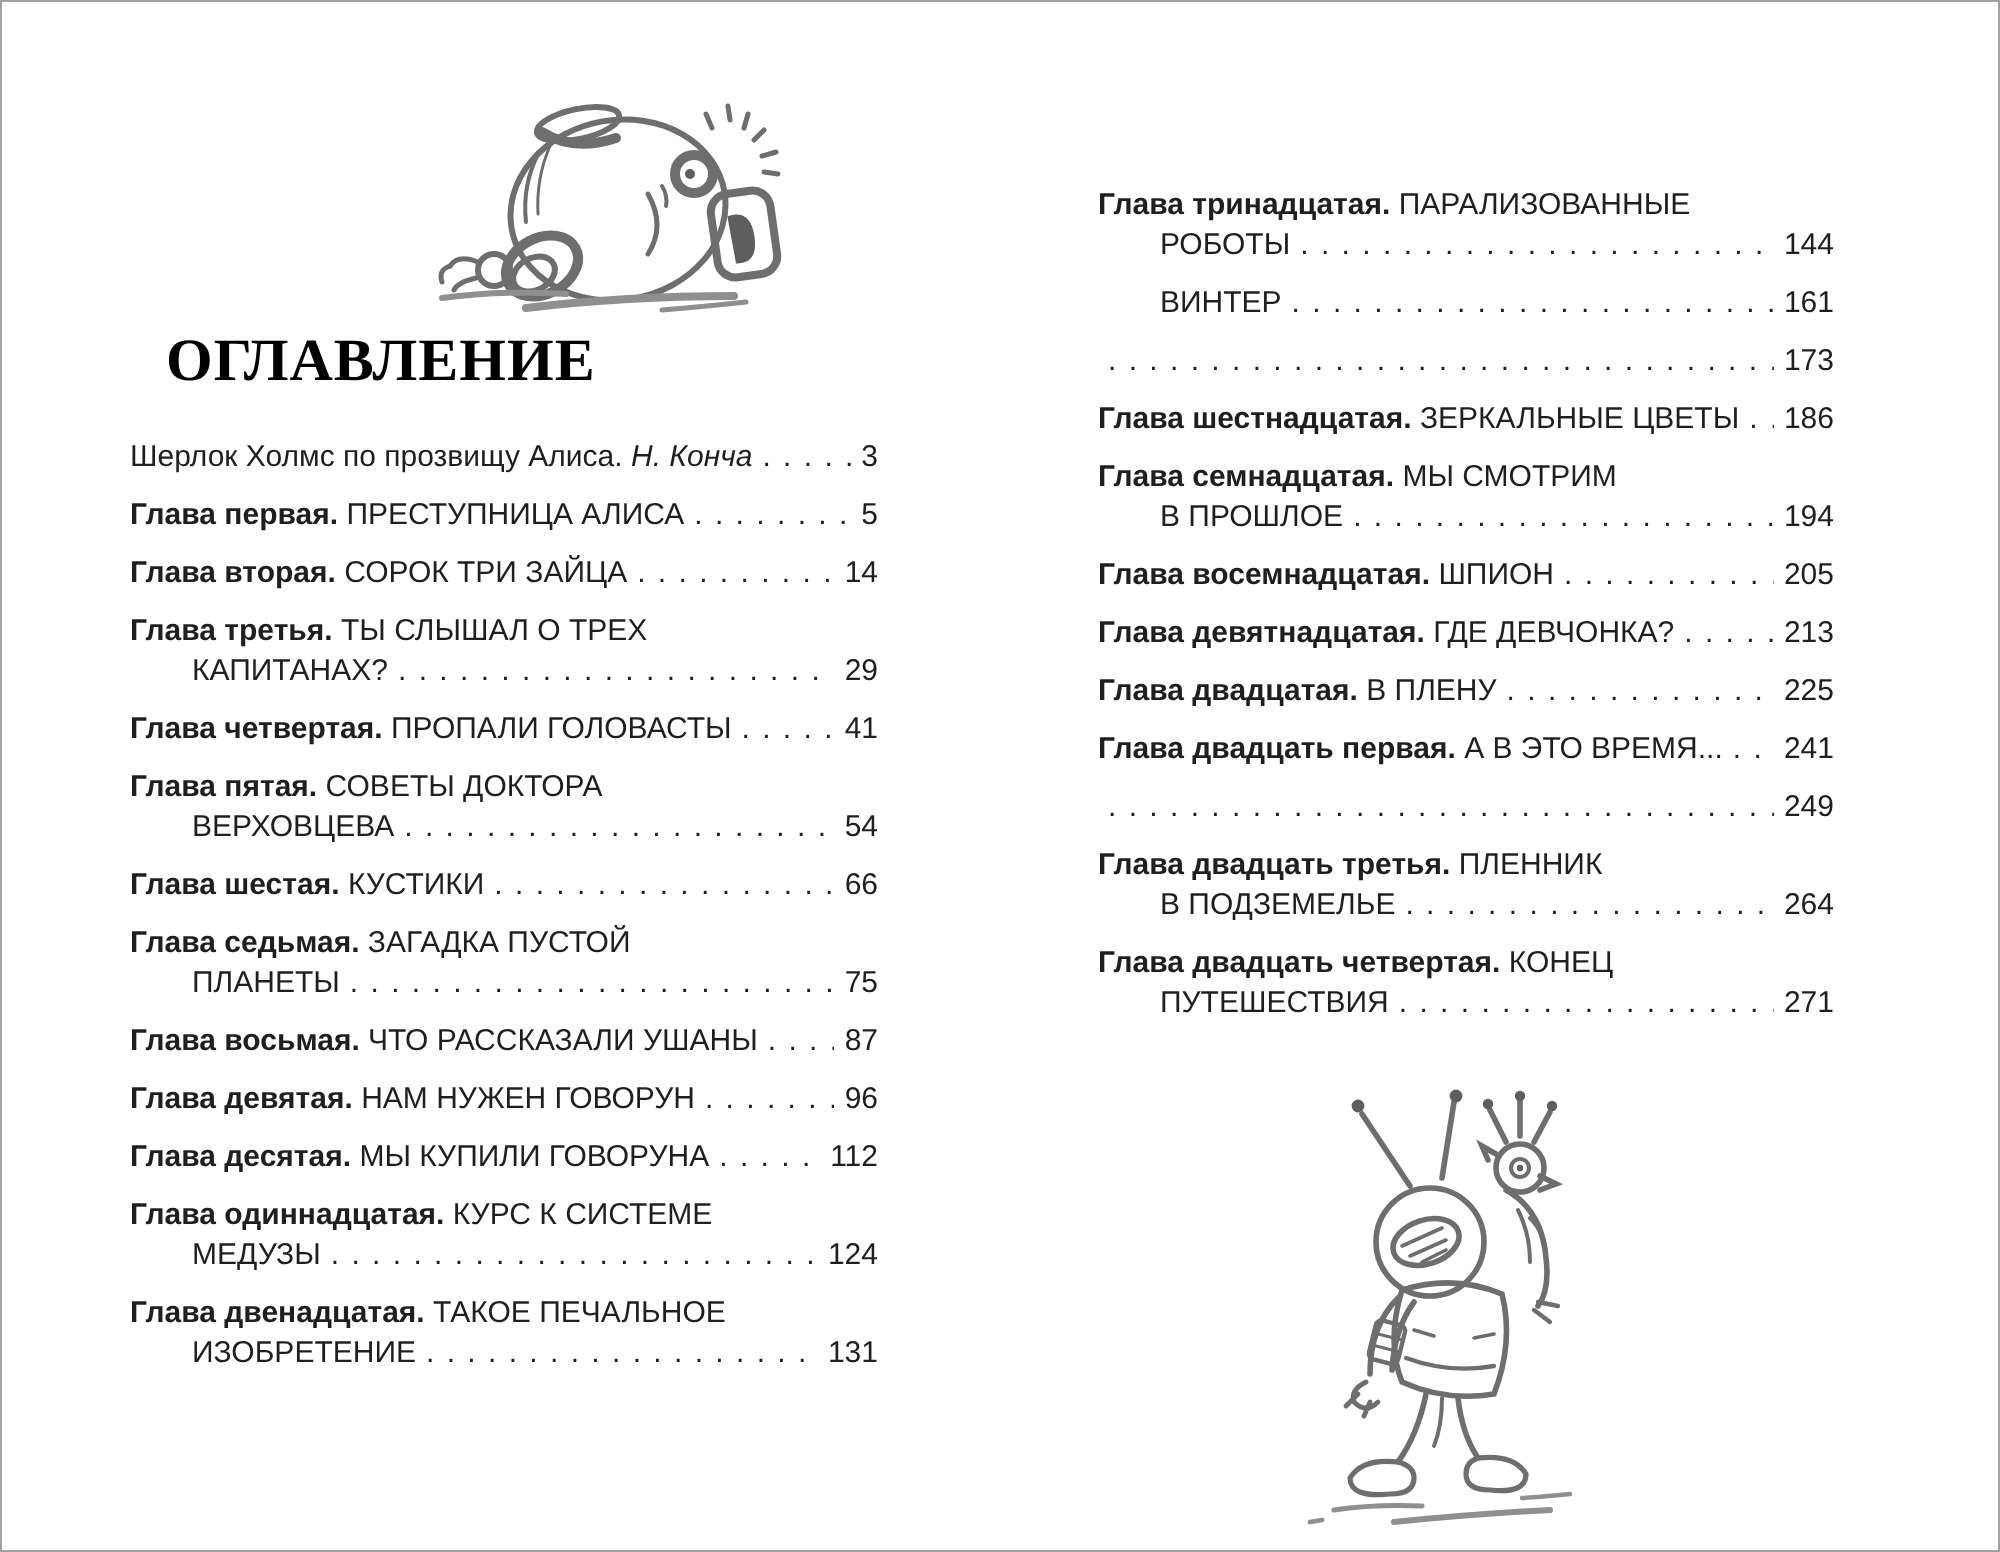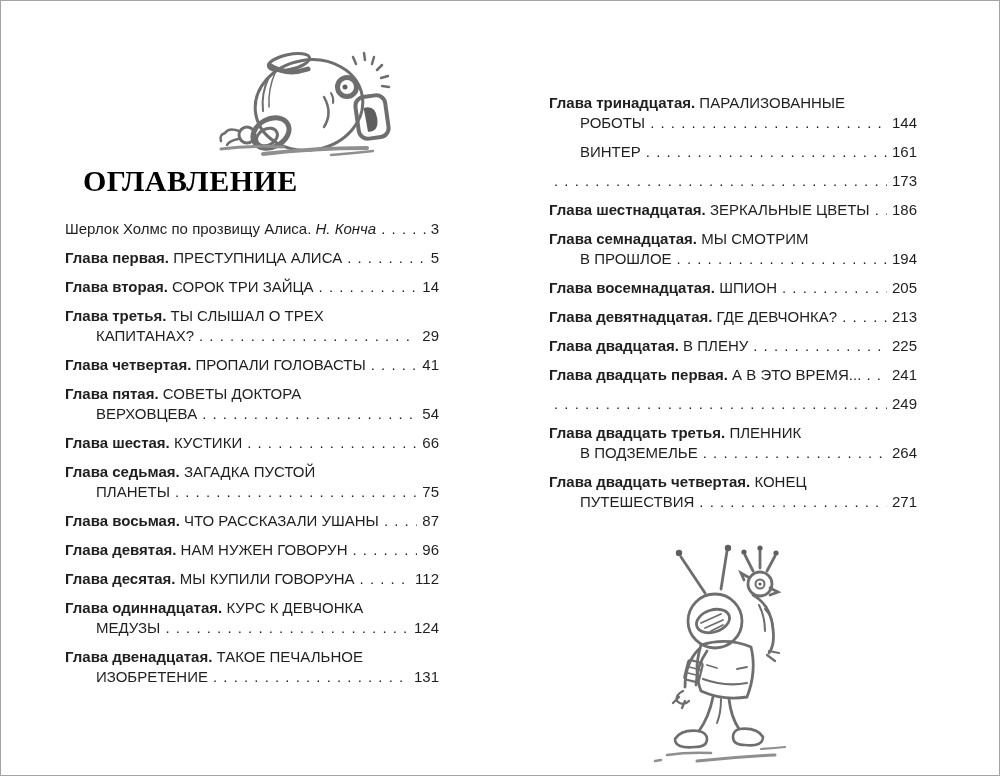--- a/index.html
+++ b/index.html
@@ -175,21 +175,21 @@
       </div>
       <div class="toc-entry">
         <div class="toc-line">
           <span class="entry-text"><span class="toc-label">Глава десятая.</span> <span class="entry-title">МЫ КУПИЛИ ГОВОРУНА</span></span>
           <span class="leader">. . . . . . . . . . . . . . . . . . . . . . . . . . . . . . . . . . . . . . . . . . . . . . . . . . . . . . . . . . . . . . . . . . . . . . </span>
           <span class="page-num">112</span>
         </div>
       </div>
       <div class="toc-entry">
         <div class="toc-line">
-          <span class="entry-text"><span class="toc-label">Глава одиннадцатая.</span> <span class="entry-title">КУРС К ДЕВЧОНКА</span></span>
+          <span class="entry-text"><span class="toc-label">Глава одиннадцатая.</span> <span class="entry-title">КУРС К СИСТЕМЕ</span></span>
         </div>
         <div class="toc-line indent">
           <span class="entry-text"><span class="entry-title">МЕДУЗЫ</span></span>
           <span class="leader">. . . . . . . . . . . . . . . . . . . . . . . . . . . . . . . . . . . . . . . . . . . . . . . . . . . . . . . . . . . . . . . . . . . . . . </span>
           <span class="page-num">124</span>
         </div>
       </div>
       <div class="toc-entry">
         <div class="toc-line">
           <span class="entry-text"><span class="toc-label">Глава двенадцатая.</span> <span class="entry-title">ТАКОЕ ПЕЧАЛЬНОЕ</span></span>

